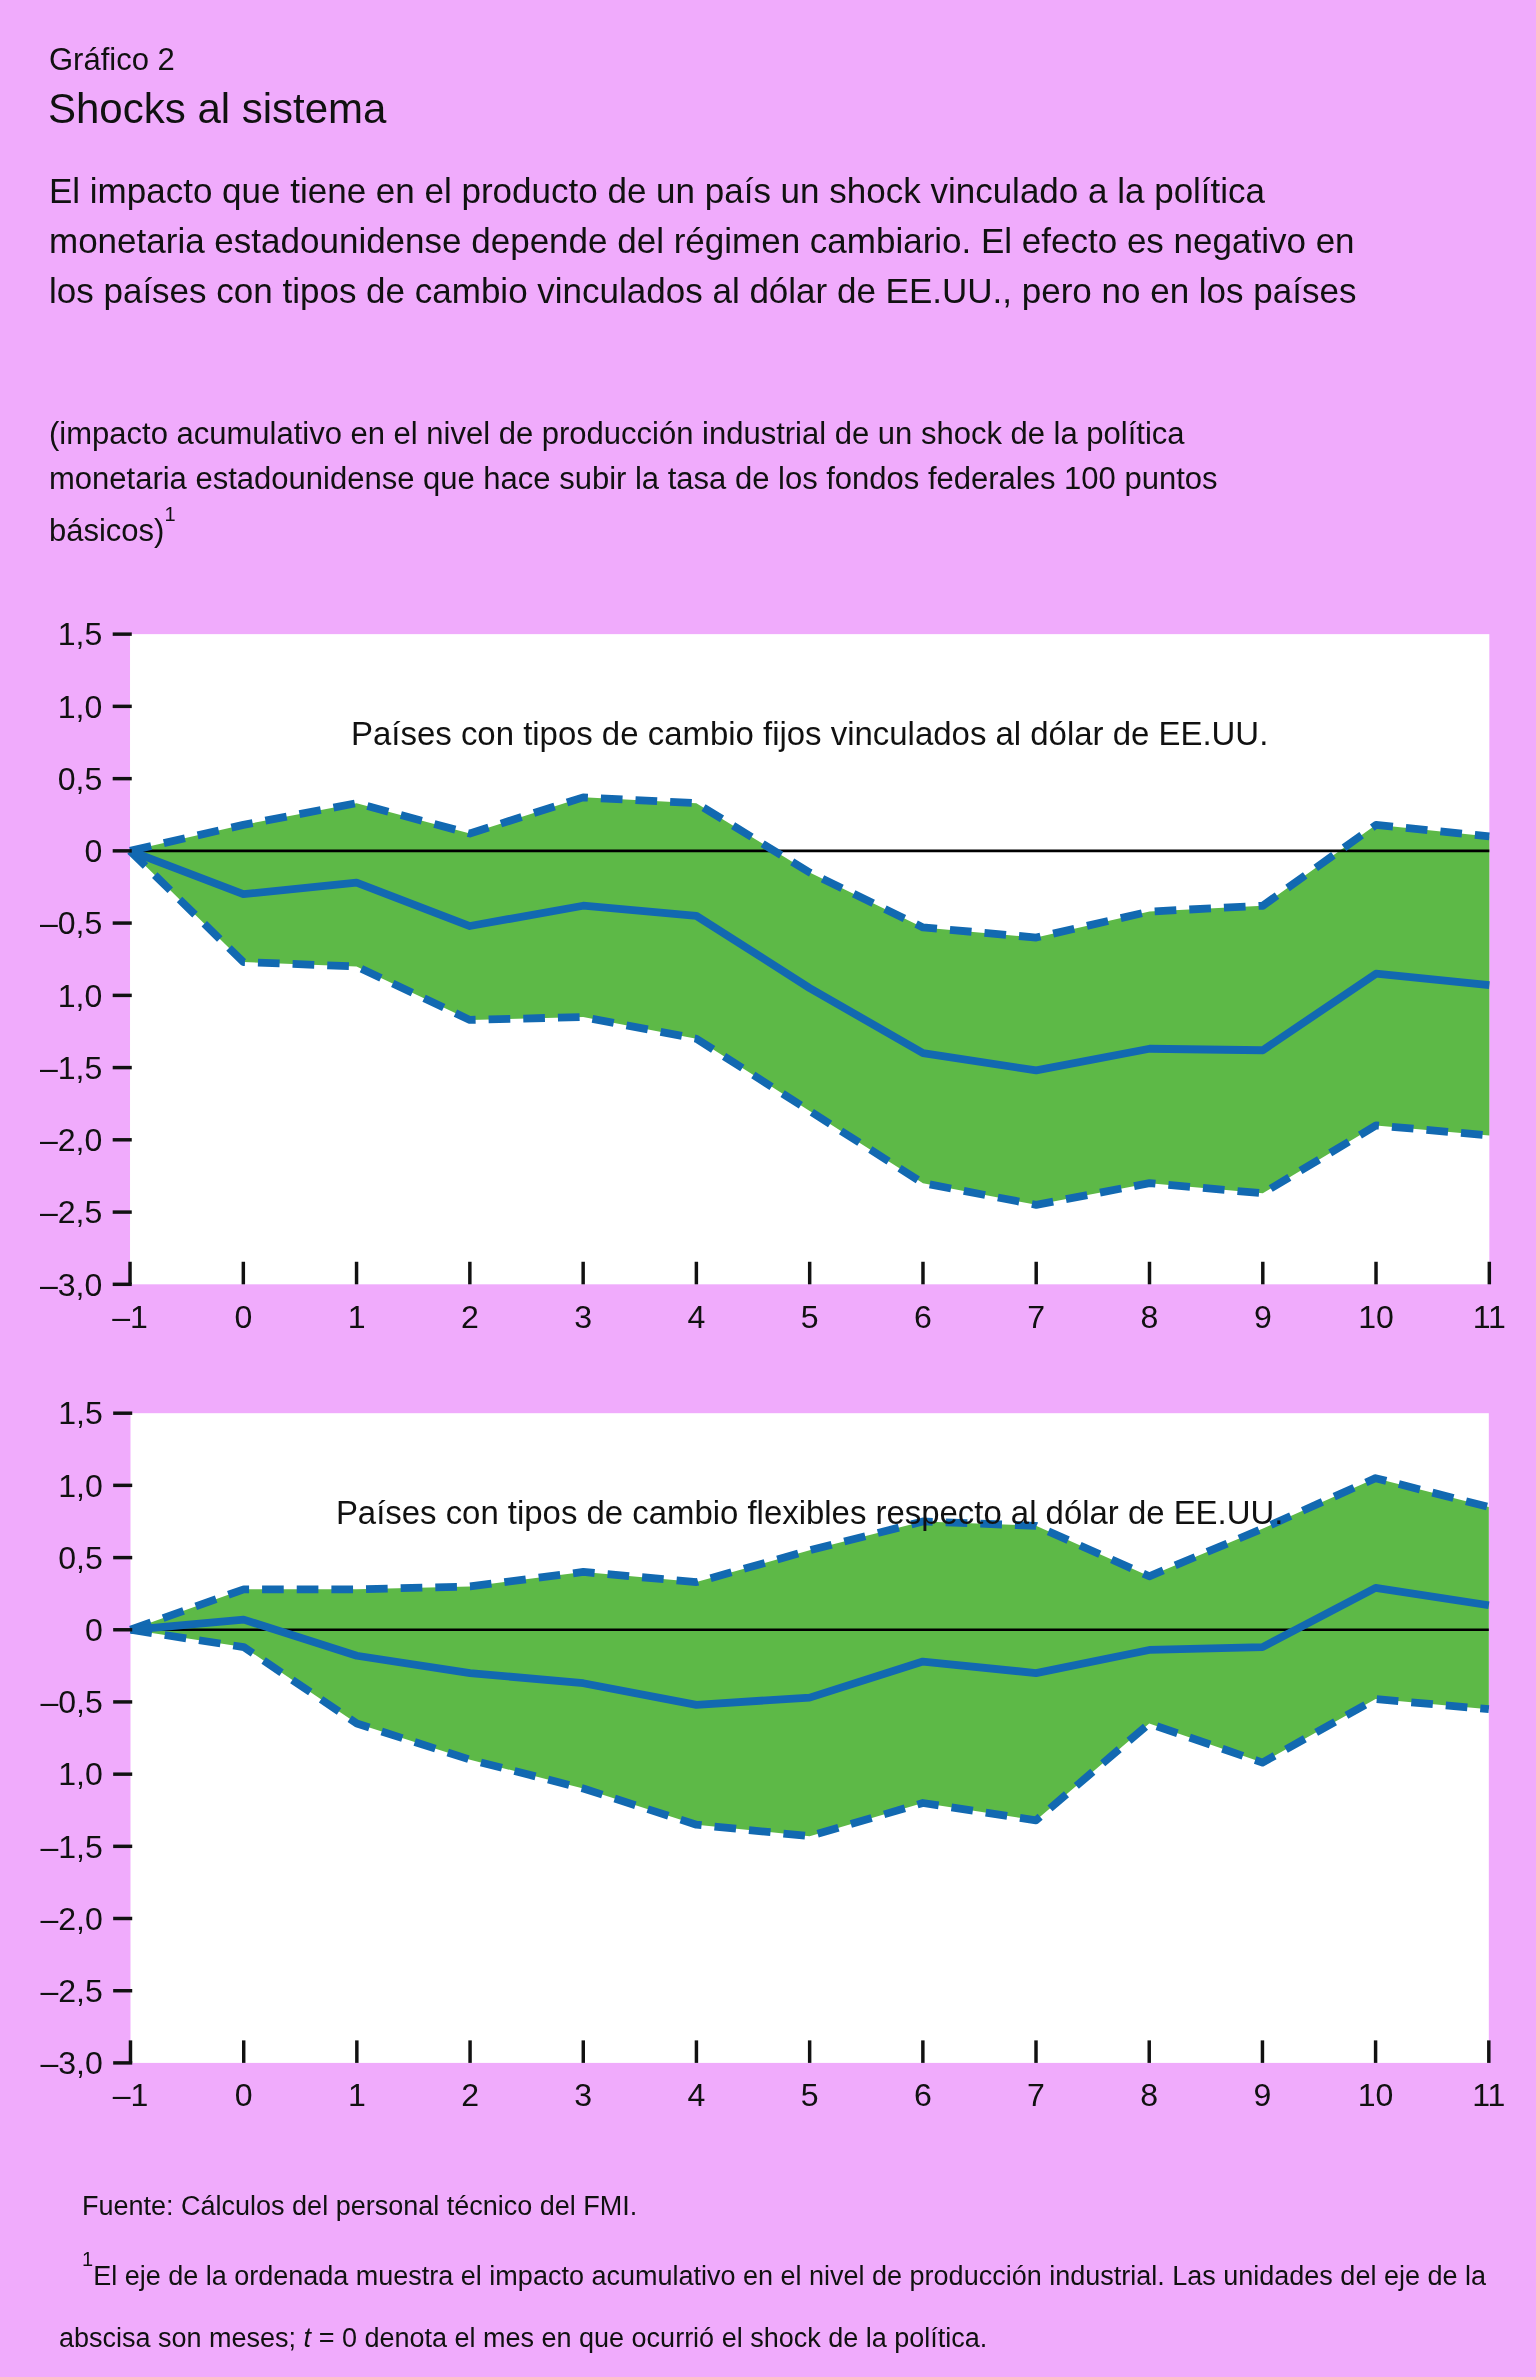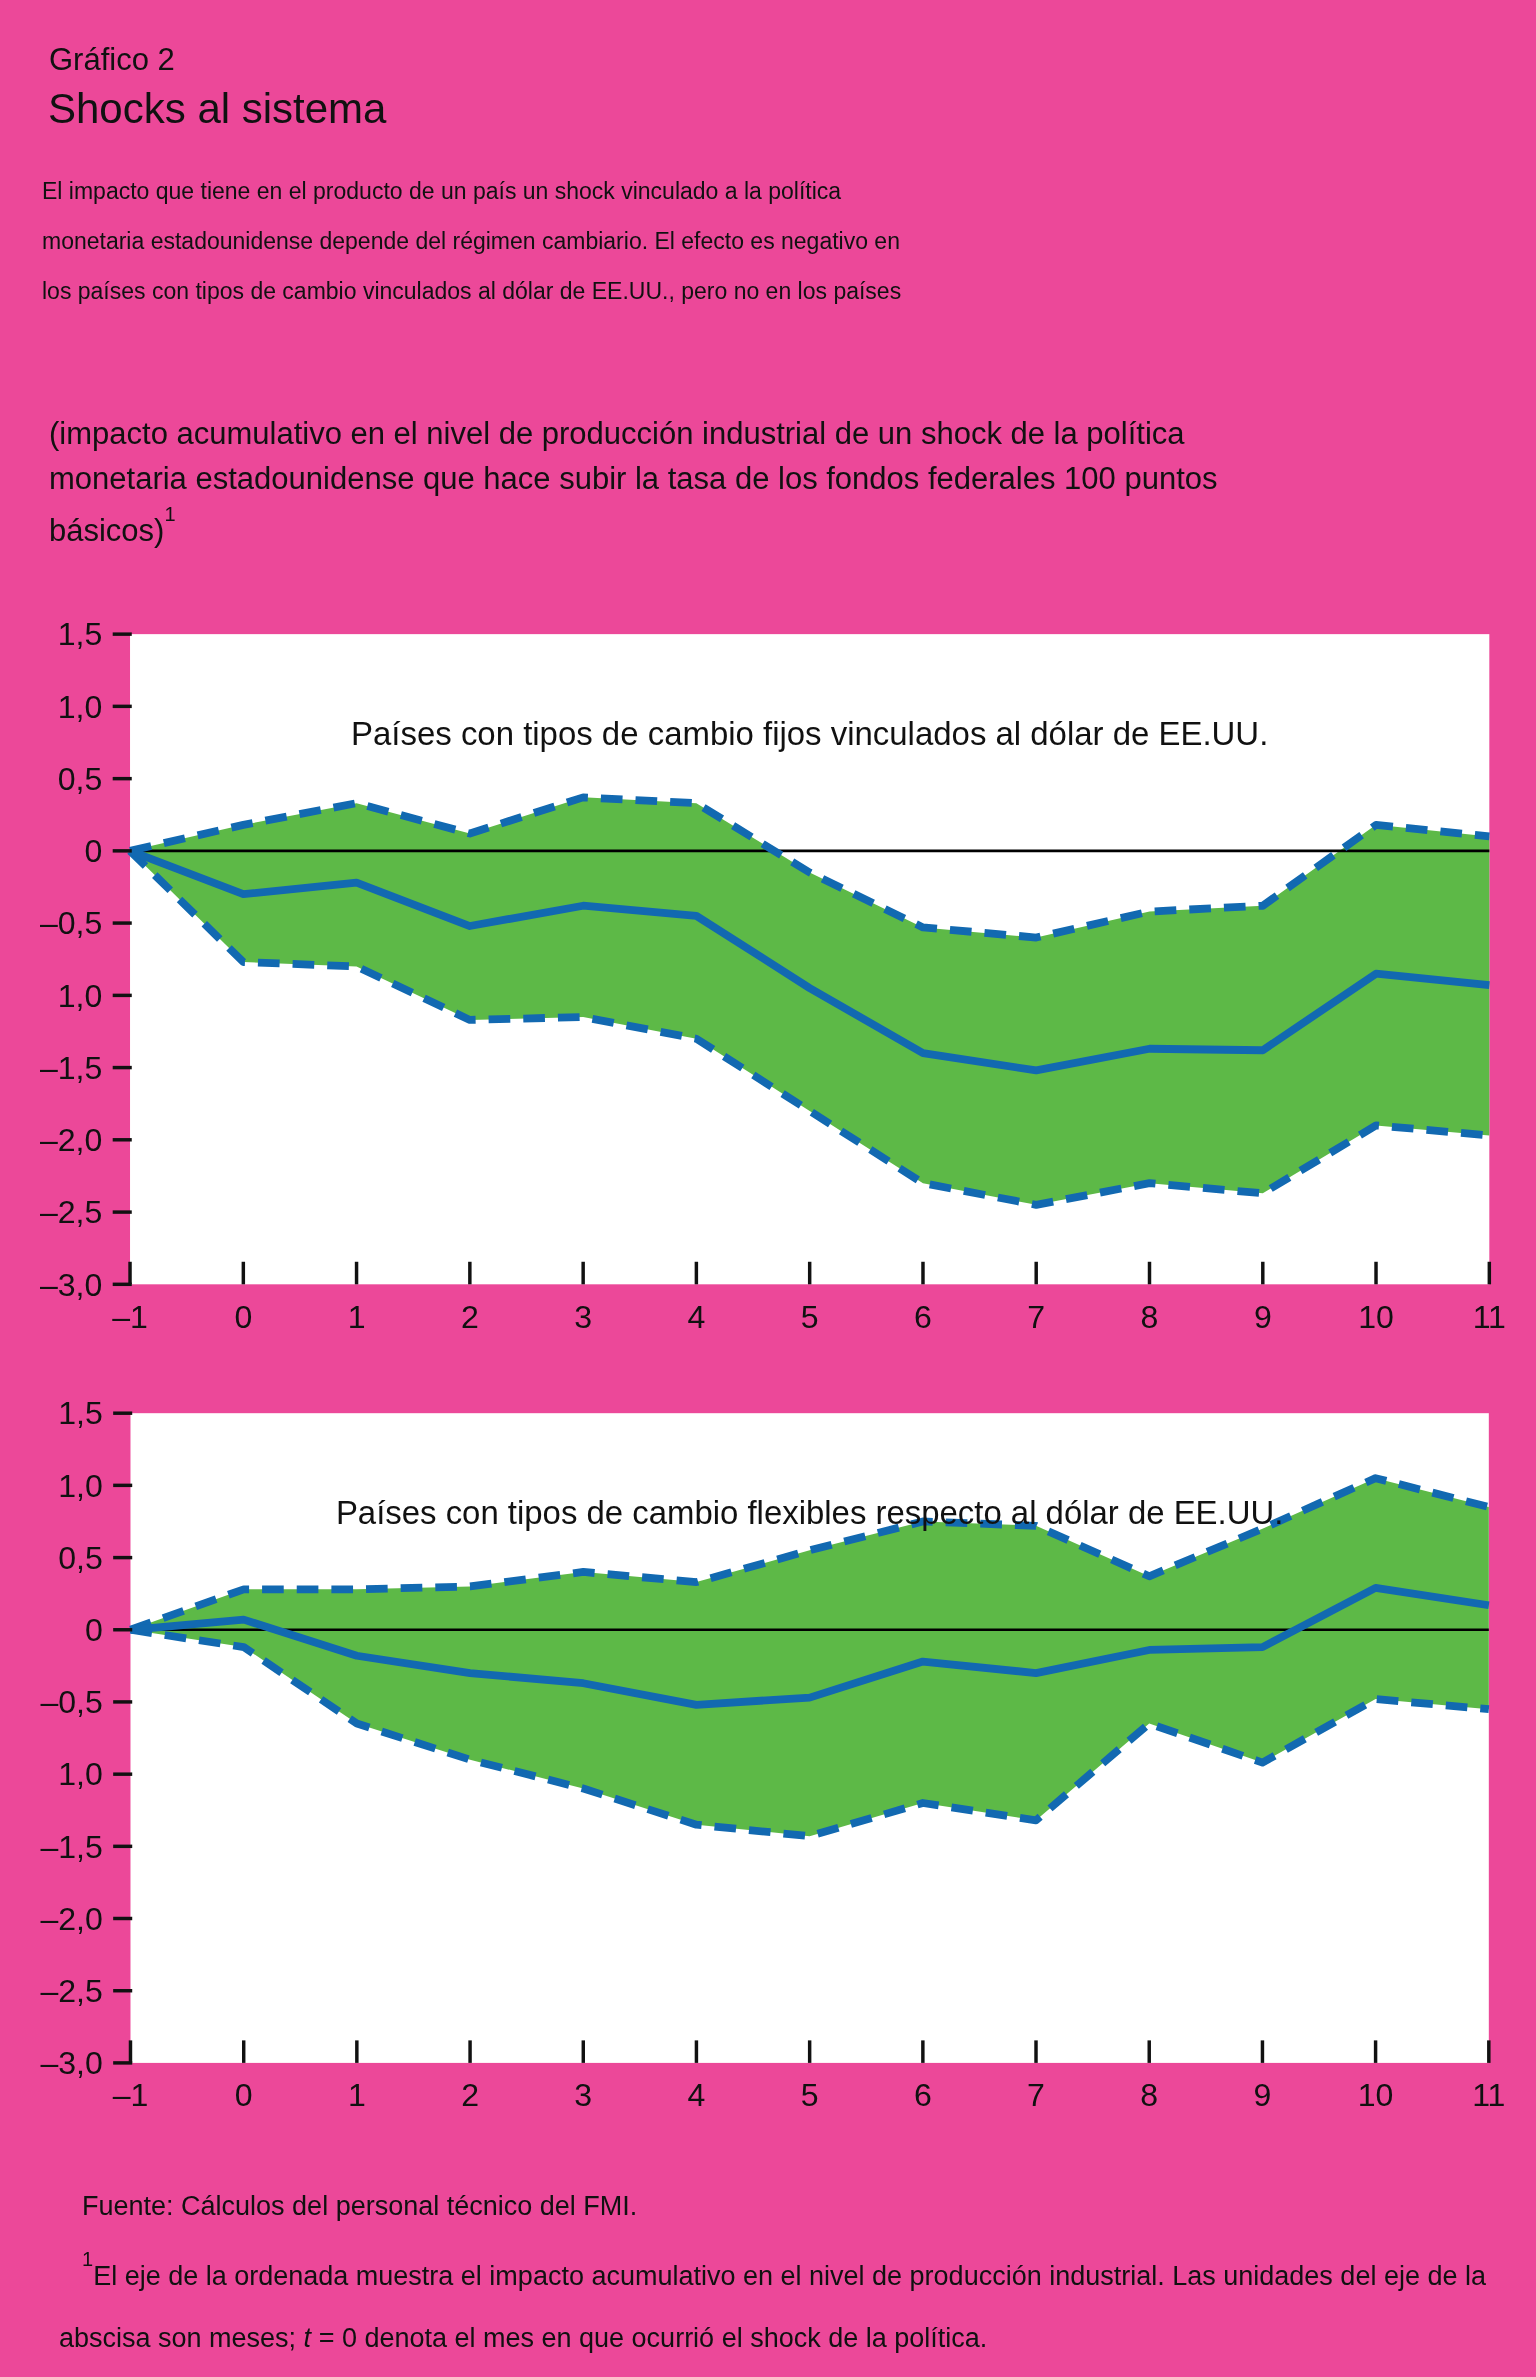--- a/index.html
+++ b/index.html
@@ -1,21 +1,21 @@
 <!DOCTYPE html>
 <html style="font-size:14px"><head>
 <meta charset="utf-8">
 <style>
   html,body{margin:0;padding:0}
-  .page{position:relative;width:1537px;height:2377px;background:#ec4899;
+  .page{position:relative;width:1537px;height:2377px;background:#f0abfc;
         font-family:"Liberation Sans",sans-serif;color:#111;overflow:hidden}
   .abs{position:absolute}
   .eyebrow{top:42px;left:49px;font-size:31px}
   .fig-title{top:85px;left:48px;font-size:42px;font-weight:normal}
-  .desc{top:166px;left:42px;font-size:23px;line-height:50px;white-space:nowrap}
+  .desc{top:166px;left:49px;font-size:35px;line-height:50px;white-space:nowrap}
   .units{top:411px;left:49px;font-size:31px;line-height:45px;white-space:nowrap}
   .units sup,.fn sup{font-size:20px;position:relative;top:-9.5px}
   .chart-svg{position:absolute;left:0}
   #chart0{top:615px}
   #chart1{top:1395px}
   .footer{top:2167px;left:43px;width:1473px;font-size:27px;line-height:46px;white-space:nowrap}
   .footer p{margin:16px}
   .footer .ind{margin-left:39px}
   .it{font-style:italic}
   svg text{font-family:"Liberation Sans",sans-serif;fill:#111}

